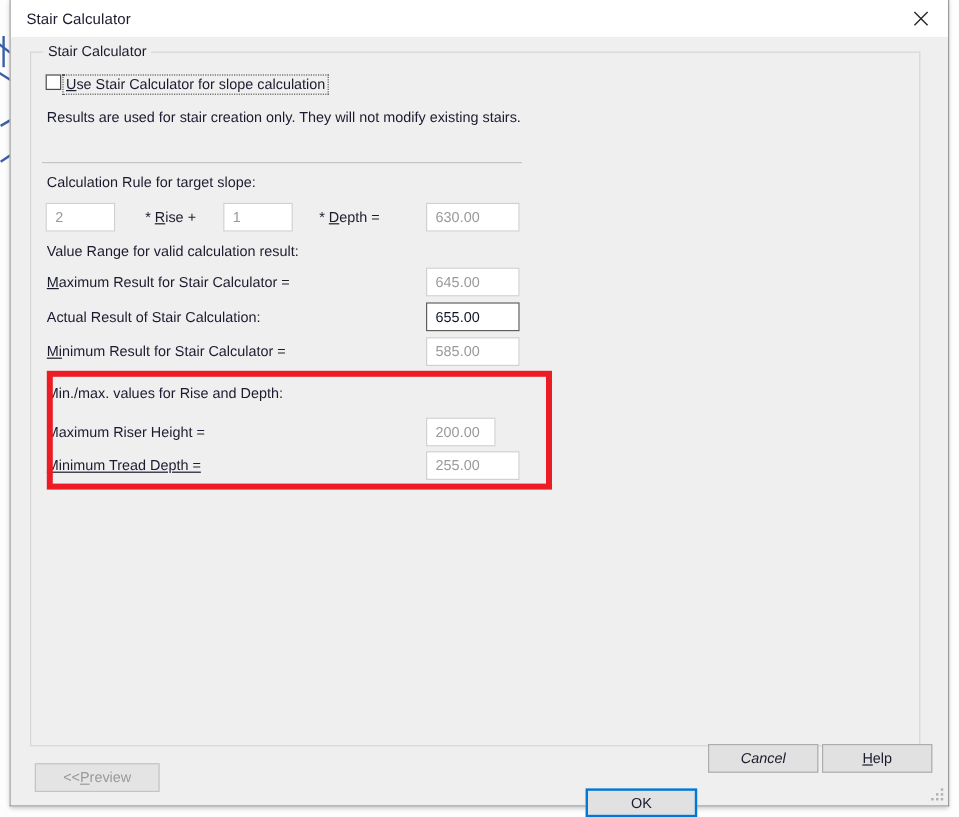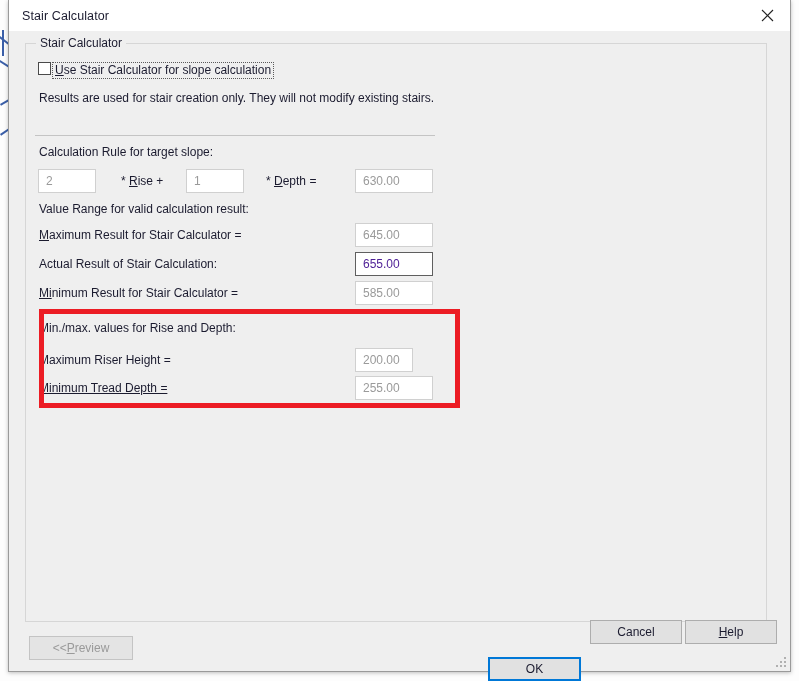--- a/index.html
+++ b/index.html
@@ -166,21 +166,21 @@
     border: 1px solid #d0d0d0;
     display: flex;
     align-items: center;
     padding-left: 7px;
     font-size: 12px;
     color: #9a9a9a;
     font-family: "Liberation Sans", sans-serif;
   }
   .field.enabled {
     border: 1px solid #5f5f5f;
-    color: #4c1d95;
+    color: #0f172a;
   }
 
   .row-label {
     position: absolute;
     font-size: 12px;
     white-space: nowrap;
     line-height: 24px;
   }
 
   .op-label {
@@ -314,21 +314,21 @@
       <div id="red-box"></div>
     </div>
 
     <div class="btn disabled" style="left:20px; top:605px; width:104px;">
         <span>&lt;&lt; </span>
         <span class="accel">P</span>
         <span>review</span>
       </div>
 
     <div class="btn default" style="left:479px; top:588px; width:93px;">OK</div>
-    <div class="btn" style="left:581px; top:589px; width:92px;">Cancel</div>
+    <div class="btn" style="left:581px; top:589px; width:92px;font-style:italic;">Cancel</div>
     <div class="btn" style="left:676px; top:589px; width:92px;">
         <span class="accel">H</span>
         <span>elp</span>
       </div>
 
     <div id="resize-grip">
       <i style="right:0px;  bottom:0px;"></i>
       <i style="right:4px;  bottom:0px;"></i>
       <i style="right:8px;  bottom:0px;"></i>
       <i style="right:0px;  bottom:4px;"></i>

